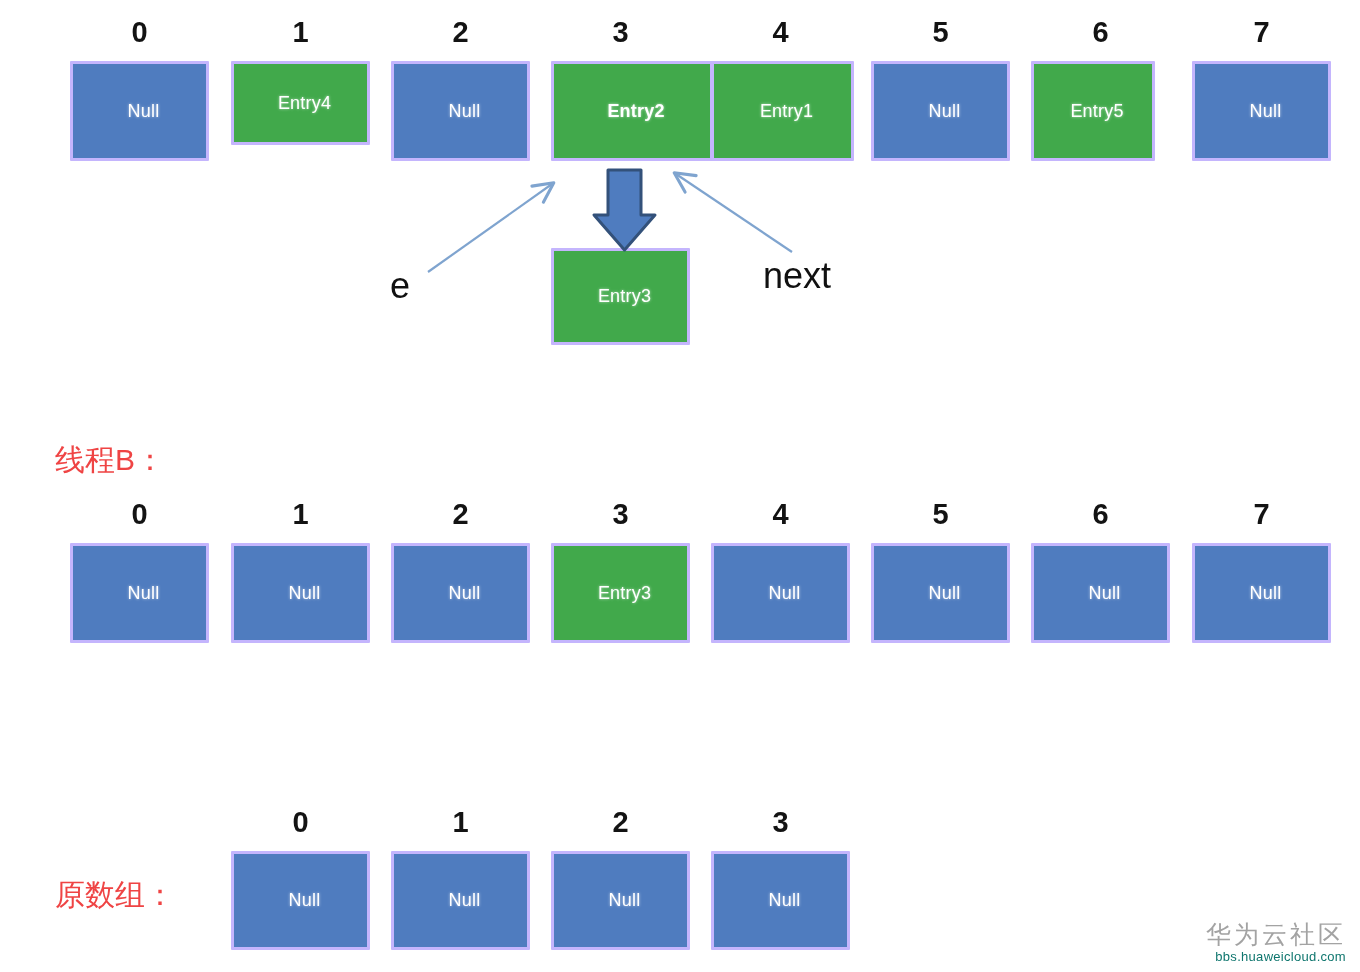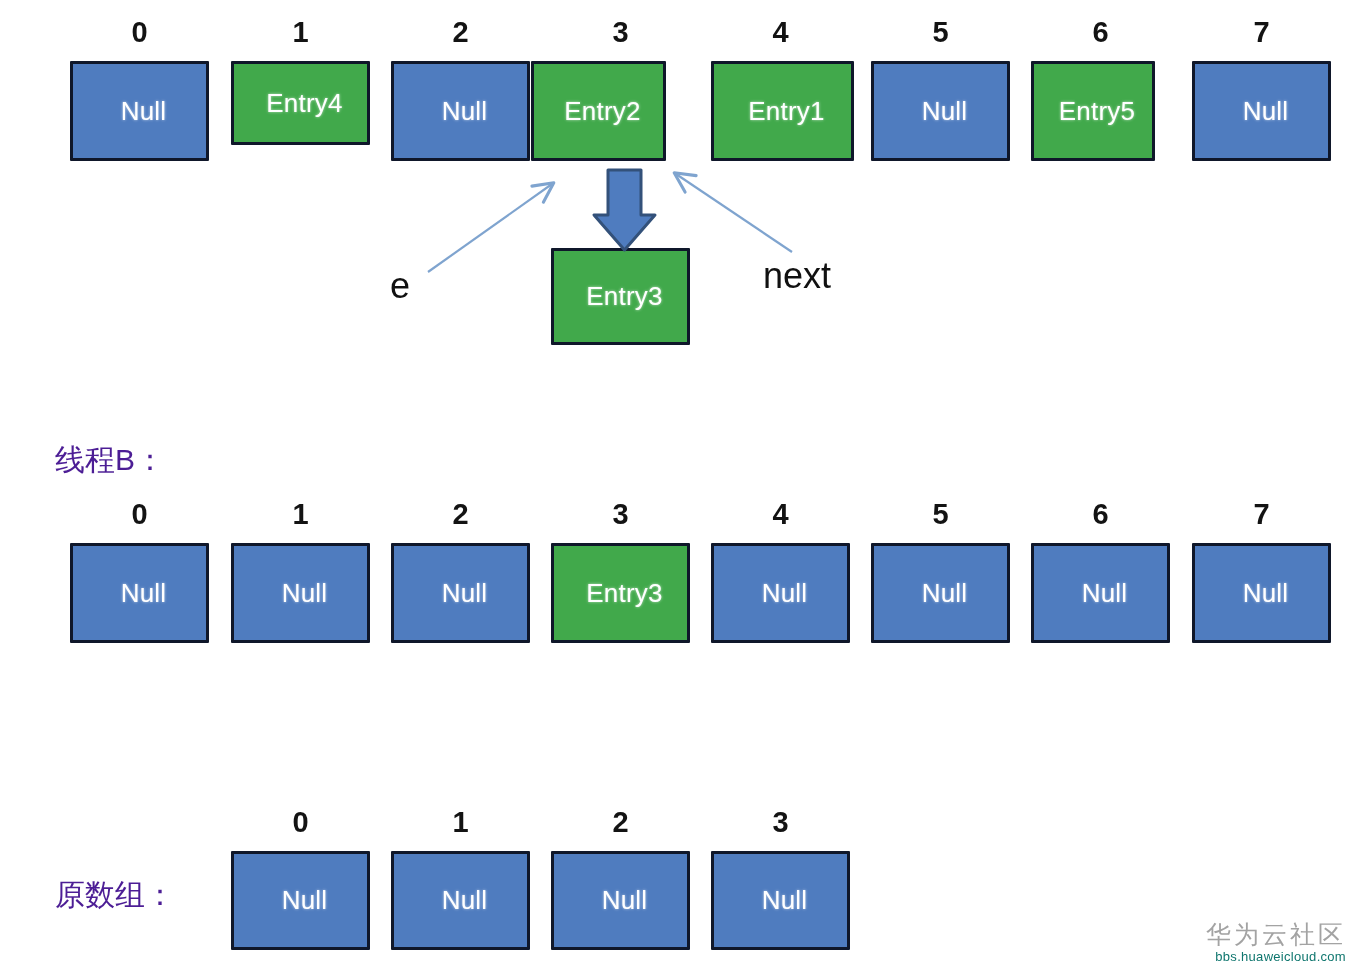--- a/index.html
+++ b/index.html
@@ -21,25 +21,25 @@
     position: absolute;
     left: 0; top: 0;
     width: 1360px;
     height: 972px;
   }
 
   
   .cell {
     position: absolute;
     box-sizing: border-box;
-    border: 3px solid #0f172a;
+    border: 3px solid #c4b5fd;
     display: flex;
     align-items: center;
     justify-content: center;
-    font-size: 26px;
+    font-size: 18px;
     letter-spacing: 0.2px;
     color: #ffffff;
     text-shadow: 0 0 3px rgba(255,255,255,0.65);
     border-radius: 1px;
     padding-left: 8px;
   }
   .cell.null  { background: #4f7cbf; }
   .cell.entry { background: #41a94b; }
 
   
@@ -49,21 +49,21 @@
     font-weight: 700;
     color: #131313;
     text-align: center;
     line-height: 1;
   }
 
   
   .caption {
     position: absolute;
     font-size: 30px;
-    color: #4c1d95;
+    color: #ef4444;
     white-space: nowrap;
     line-height: 1;
   }
 
   
   .ptr-label {
     position: absolute;
     font-size: 36px;
     color: #111111;
     line-height: 1;
@@ -111,21 +111,21 @@
   <div class="idx" style="left:391px; top:18px;  width:139px;">2</div>
   <div class="idx" style="left:551px; top:18px;  width:139px;">3</div>
   <div class="idx" style="left:711px; top:18px;  width:139px;">4</div>
   <div class="idx" style="left:871px; top:18px;  width:139px;">5</div>
   <div class="idx" style="left:1031px;top:18px;  width:139px;">6</div>
   <div class="idx" style="left:1192px;top:18px;  width:139px;">7</div>
 
   <div class="cell null" style="left:70px;  top:61px; width:139px; height:100px;">Null</div>
   <div class="cell entry" style="left:231px; top:61px; width:139px; height:84px;">Entry4</div>
   <div class="cell null" style="left:391px; top:61px; width:139px; height:100px;">Null</div>
-  <div class="cell entry" style="left:531px; top:61px; width:135px; height:100px;">Entry2</div>
+  <div class="cell entry" style="left:551px; top:61px; width:162px; height:100px;font-weight:bold;">Entry2</div>
   <div class="cell entry" style="left:711px; top:61px; width:143px; height:100px;text-align:right;">Entry1</div>
   <div class="cell null" style="left:871px; top:61px; width:139px; height:100px;">Null</div>
   <div class="cell entry" style="left:1031px;top:61px; width:124px; height:100px;">Entry5</div>
   <div class="cell null" style="left:1192px;top:61px; width:139px; height:100px;">Null</div>
 
   <div class="cell entry" style="left:551px; top:248px; width:139px; height:97px;">Entry3</div>
 
   <div class="ptr-label" style="left:390px; top:268px;">e</div>
   <div class="ptr-label" style="left:763px; top:258px;">next</div>
 

